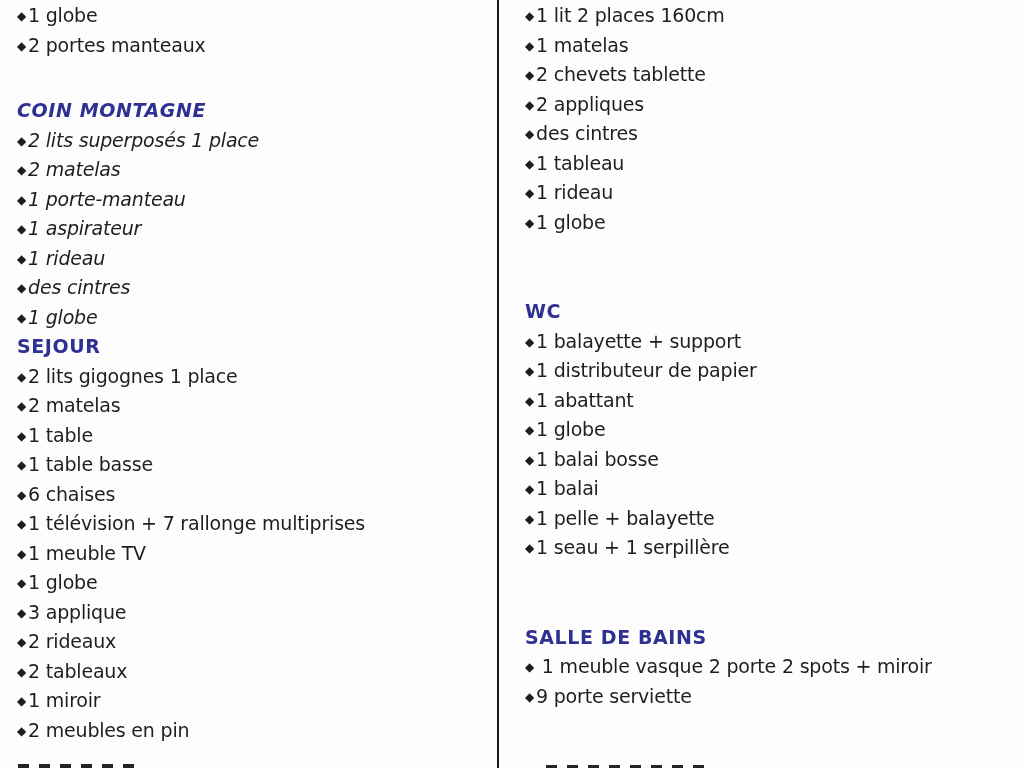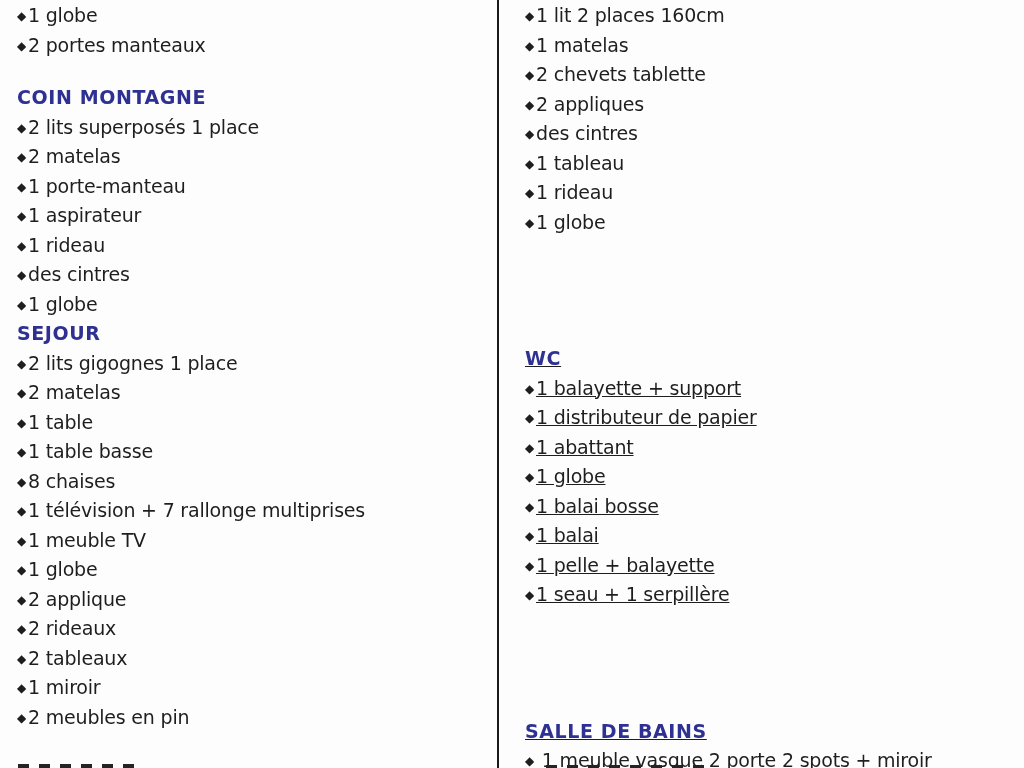--- a/index.html
+++ b/index.html
@@ -26,22 +26,22 @@
     white-space:nowrap;
   }
   .column-left{left:17px;}
   .column-right{left:525px;}
   .section-header{
     font-weight:bold;
     color:var(--header-color);
     letter-spacing:0.6px;
     height:29.5px;
   }
-  .gap-1{margin-top:23px;}
-  .gap-3{margin-top:107px;text-decoration:underline;}
+  .gap-1{margin-top:36px;font-style:italic;}
+  .gap-3{margin-top:60px;}
   .list-item{height:29.5px;}
   .bullet{
     display:inline-block;
     font-size:12px;
     vertical-align:2px;
     margin-right:2px;
     color:var(--body-color);
   }
   .clipped-remnant{
     position:absolute;height:4px;
@@ -68,25 +68,25 @@
         <div class="list-item"><span class="bullet">◆</span><span>1 rideau</span></div>
         <div class="list-item"><span class="bullet">◆</span><span>des cintres</span></div>
         <div class="list-item"><span class="bullet">◆</span><span>1 globe</span></div>
       </div>
       <div class="section">
         <div class="section-header">SEJOUR</div>
         <div class="list-item"><span class="bullet">◆</span><span>2 lits gigognes 1 place</span></div>
         <div class="list-item"><span class="bullet">◆</span><span>2 matelas</span></div>
         <div class="list-item"><span class="bullet">◆</span><span>1 table</span></div>
         <div class="list-item"><span class="bullet">◆</span><span>1 table basse</span></div>
-        <div class="list-item"><span class="bullet">◆</span><span>8 chaises</span></div>
+        <div class="list-item"><span class="bullet">◆</span><span>6 chaises</span></div>
         <div class="list-item"><span class="bullet">◆</span><span>1 télévision + 7 rallonge multiprises</span></div>
         <div class="list-item"><span class="bullet">◆</span><span>1 meuble TV</span></div>
         <div class="list-item"><span class="bullet">◆</span><span>1 globe</span></div>
-        <div class="list-item"><span class="bullet">◆</span><span>2 applique</span></div>
+        <div class="list-item"><span class="bullet">◆</span><span>3 applique</span></div>
         <div class="list-item"><span class="bullet">◆</span><span>2 rideaux</span></div>
         <div class="list-item"><span class="bullet">◆</span><span>2 tableaux</span></div>
         <div class="list-item"><span class="bullet">◆</span><span>1 miroir</span></div>
         <div class="list-item"><span class="bullet">◆</span><span>2 meubles en pin</span></div>
       </div>
     </div>
   <div class="divider"></div>
   <div class="column column-right">
       <div class="section">
         <div class="list-item"><span class="bullet">◆</span><span>1 lit 2 places 160cm</span></div>

